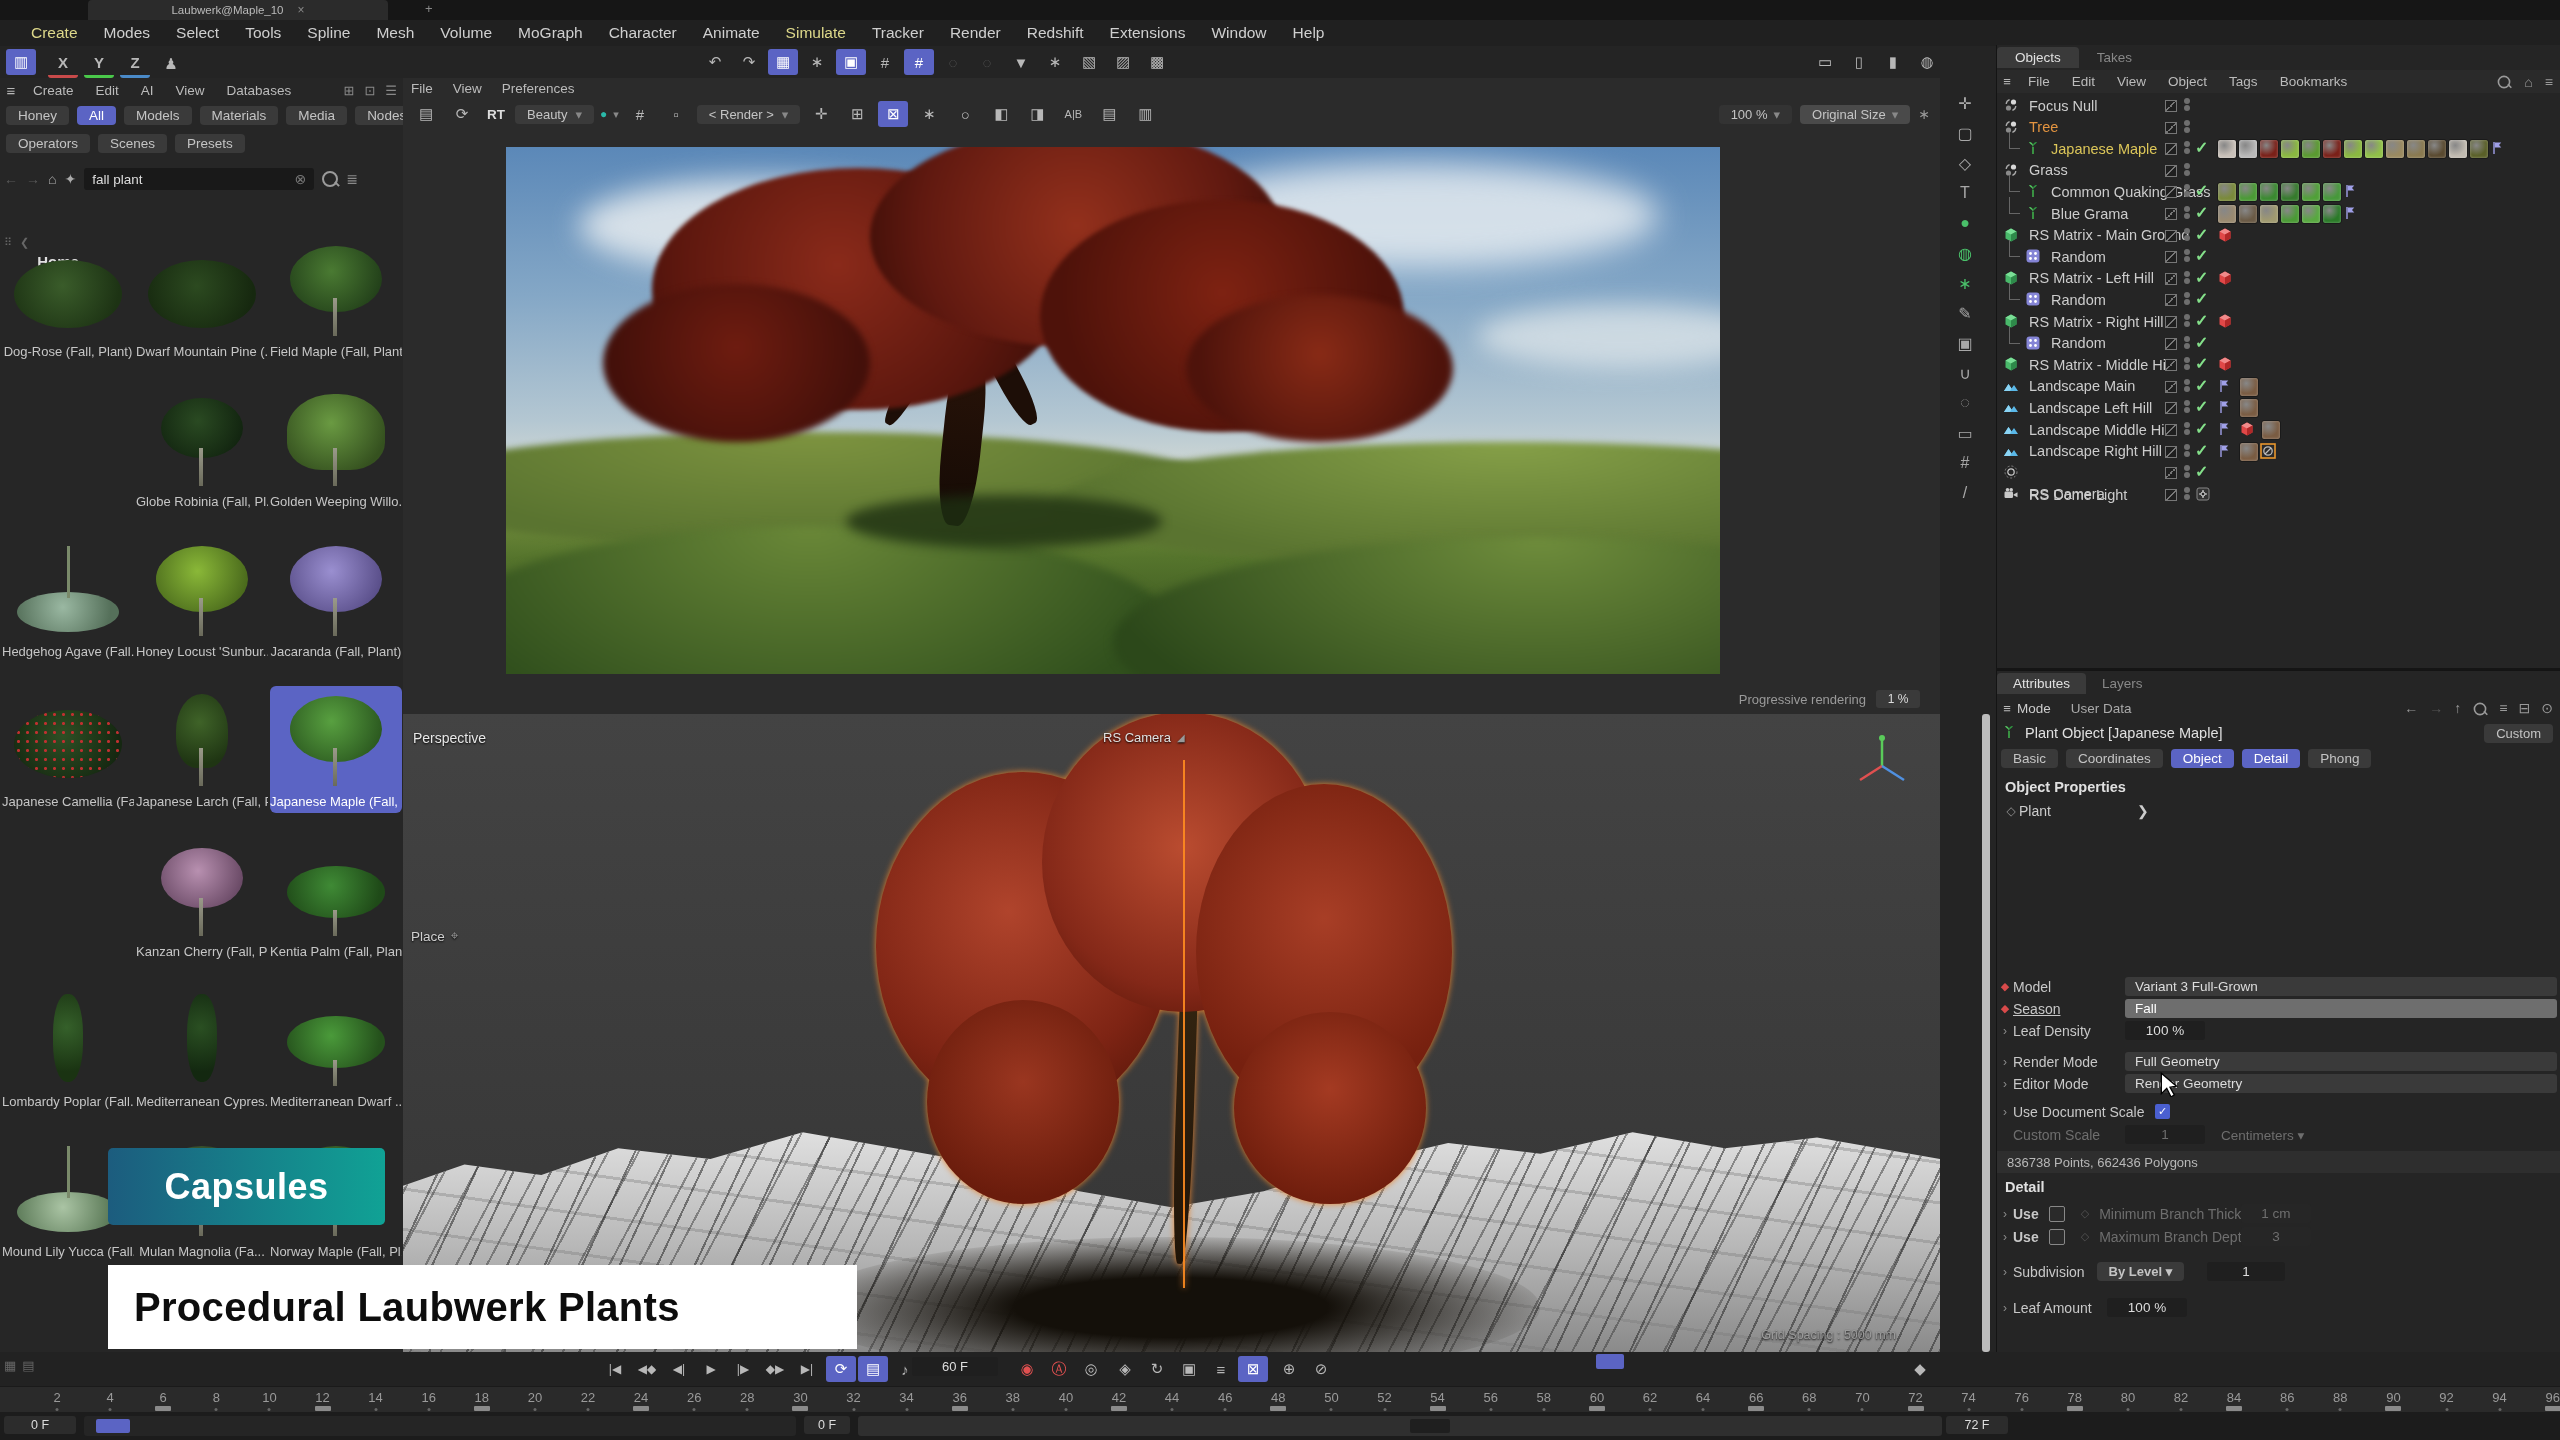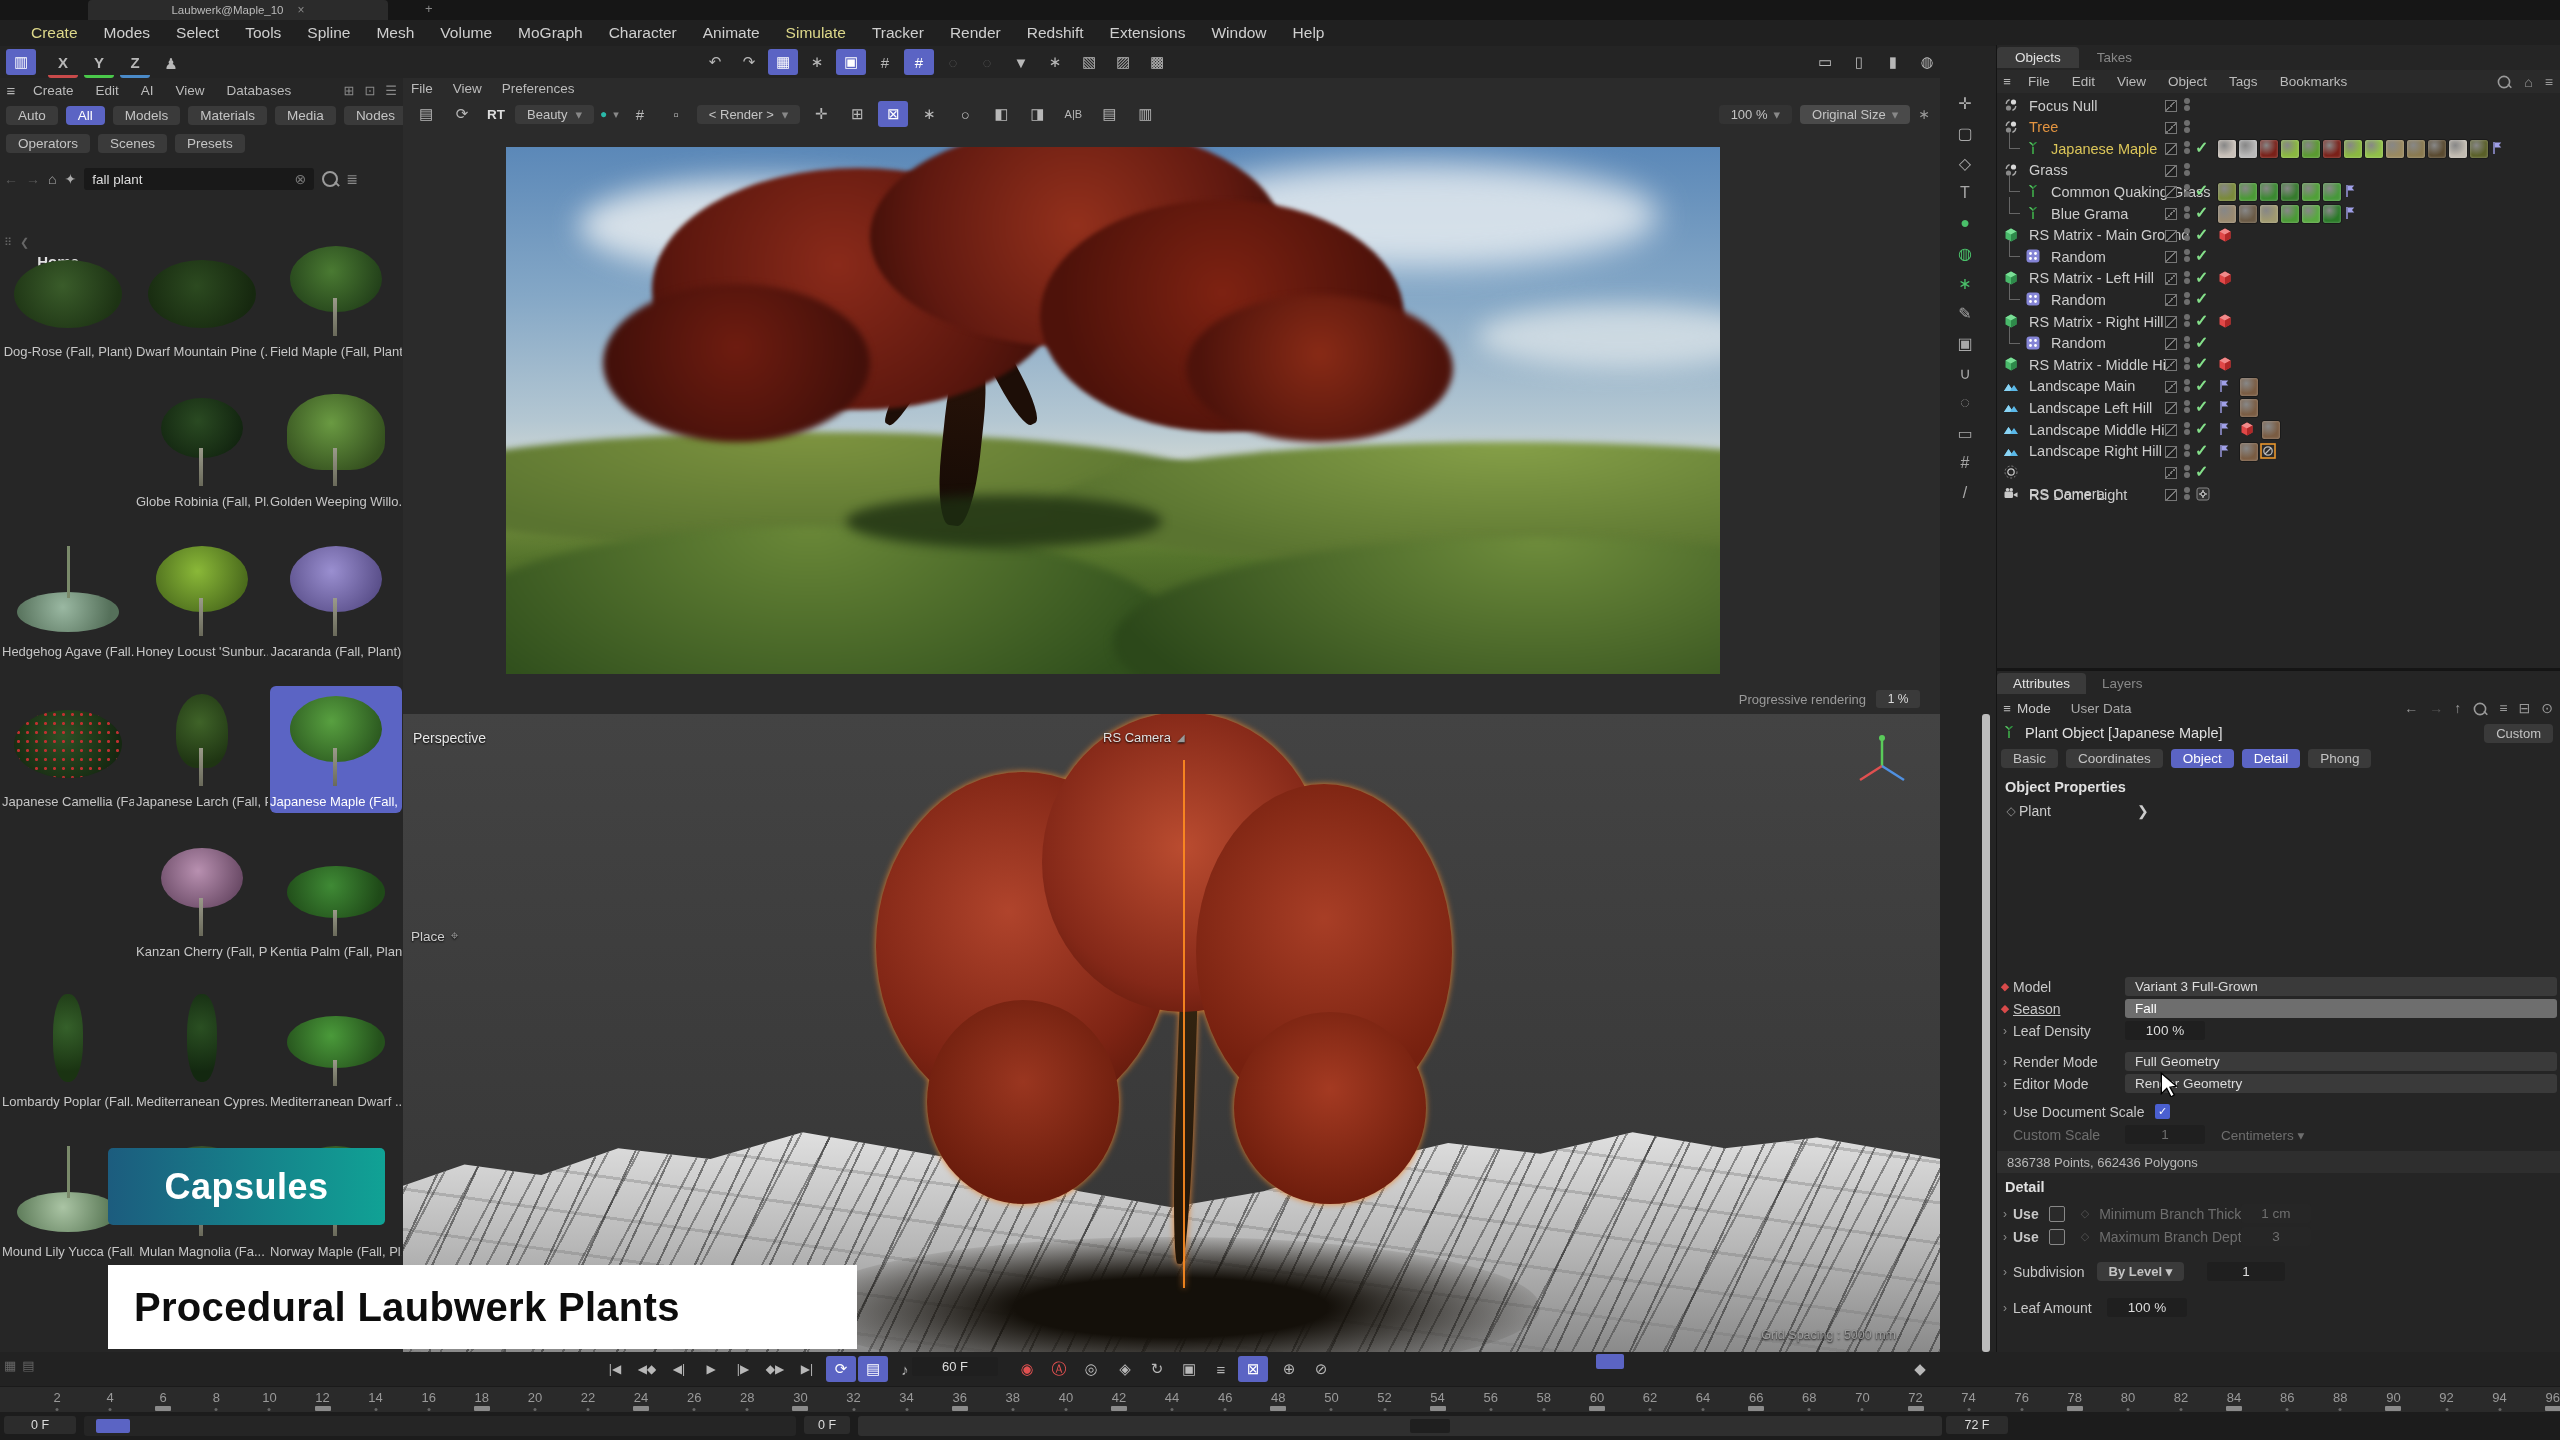--- a/index.html
+++ b/index.html
@@ -123,21 +123,21 @@
         <span style="padding: 0px 11px; font-size: 13.5px; color: rgb(187, 187, 187);">View</span>
         <span style="padding: 0px 11px; font-size: 13.5px; color: rgb(187, 187, 187);">Databases</span>
       </span>
     <span class="row" style="position:absolute;right:6px;gap:10px;color:#8a8a8a;font-size:13px;">
       <span>⊞</span>
       <span>⊡</span>
       <span>☰</span>
     </span>
   </div>
   <div class="abs row" id="filters-row1" style="left:6px;top:28px;gap:8px;font-size:13.5px;">
-      <span class="chip">Auto</span>
+      <span class="chip">Honey</span>
       <span class="chip active">All</span>
       <span class="chip">Models</span>
       <span class="chip">Materials</span>
       <span class="chip">Media</span>
       <span class="chip">Nodes</span>
     </div>
   <div class="abs row" id="filters-row2" style="left:6px;top:56px;gap:8px;font-size:13.5px;">
       <span class="chip">Operators</span>
       <span class="chip">Scenes</span>
       <span class="chip">Presets</span>

